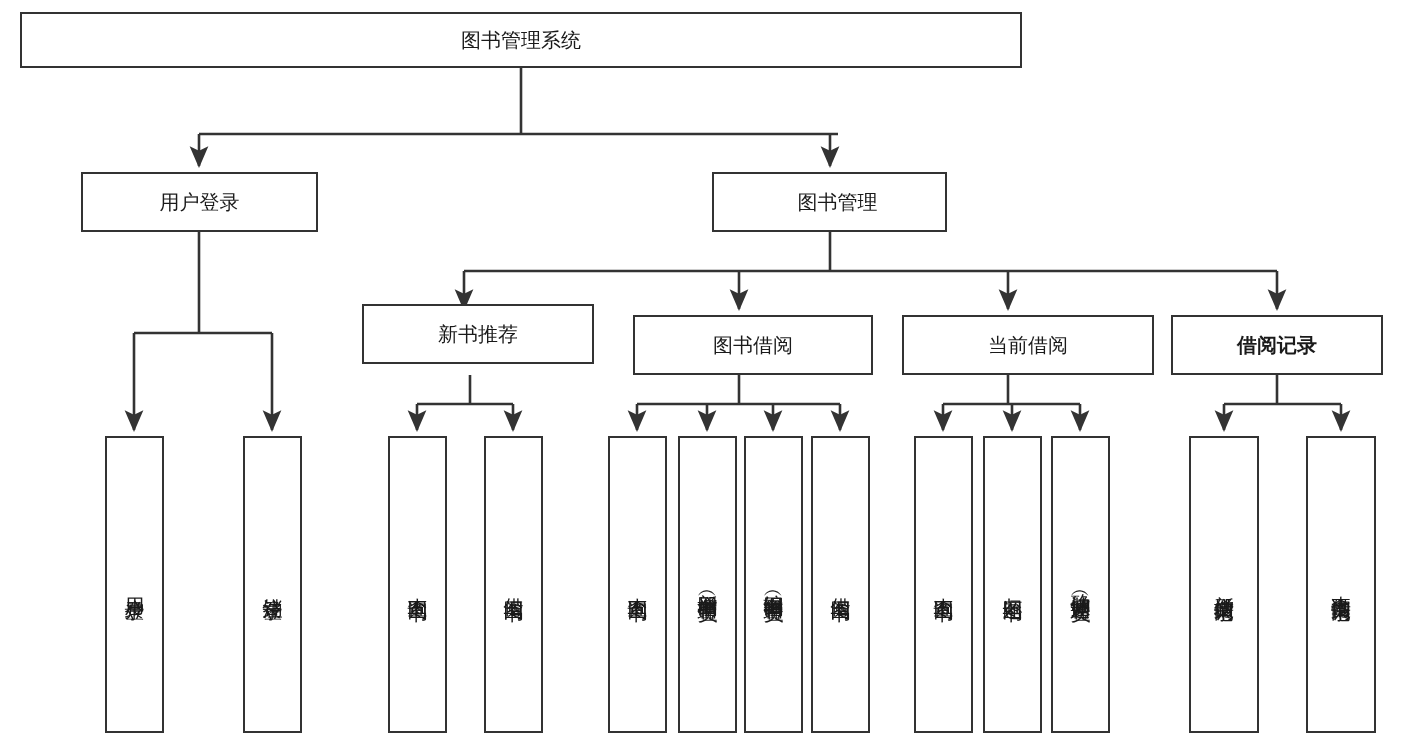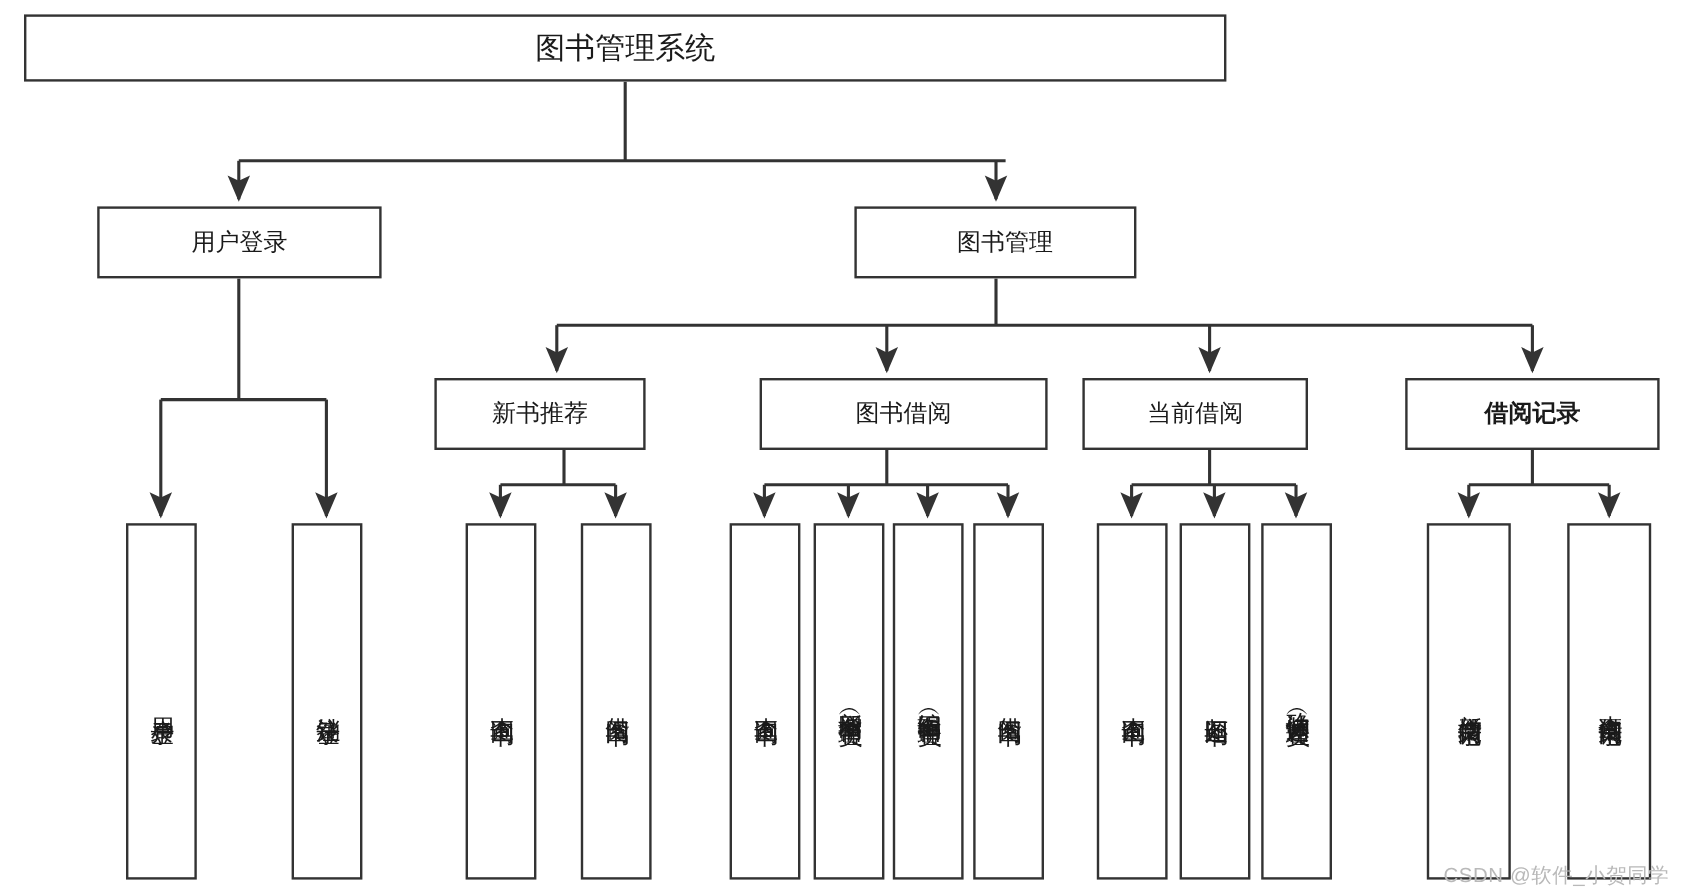--- a/index.html
+++ b/index.html
@@ -20,21 +20,21 @@
     align-items:center;
     justify-content:center;
     color:#1a1a1a;
   }
   .node .lbl{
     display:block;
     text-align:center;
     line-height:1.22;
     white-space:pre-line;
   }
-  .n-root{font-size:25px;}
+  .n-root{font-size:20px;}
   .n-l1{font-size:20px;}
   .n-l2{font-size:20px;}
   .n-leaf{font-size:20px;}
   .n-leaf .lbl{
     writing-mode:vertical-rl;
     text-orientation:upright;
     letter-spacing:1.5px;
     line-height:1.05;
     white-space:normal;
   }
@@ -108,27 +108,27 @@
     <span class="lbl">图书管理系统</span>
   </div>
 
   <div class="node n-l1" style="left:81px;top:172px;width:237px;height:60px;">
     <span class="lbl">用户登录</span>
   </div>
   <div class="node n-l1" style="left:712px;top:172px;width:235px;height:60px;padding-left:16px;">
     <span class="lbl">图书管理</span>
   </div>
 
-  <div class="node n-l2" style="left:362px;top:315px;width:176px;height:60px;">
+  <div class="node n-l2" style="left:362px;top:304px;width:232px;height:60px;">
     <span class="lbl">新书推荐</span>
   </div>
   <div class="node n-l2" style="left:633px;top:315px;width:240px;height:60px;">
     <span class="lbl">图书借阅</span>
   </div>
-  <div class="node n-l2" style="left:902px;top:315px;width:188px;height:60px;">
+  <div class="node n-l2" style="left:902px;top:315px;width:252px;height:60px;">
     <span class="lbl">当前借阅</span>
   </div>
   <div class="node n-l2" style="left:1171px;top:315px;width:212px;height:60px;font-weight:bold;">
     <span class="lbl">借阅记录</span>
   </div>
 
   <div class="node n-leaf" style="left:105px;top:436px;width:59px;height:297px;">
     <span class="lbl">用户登录</span>
   </div>
   <div class="node n-leaf" style="left:243px;top:436px;width:59px;height:297px;">
@@ -165,14 +165,13 @@
     <span class="lbl">确认归还（管理员）</span>
   </div>
 
   <div class="node n-leaf" style="left:1189px;top:436px;width:70px;height:297px;">
     <span class="lbl">新增借阅记录</span>
   </div>
   <div class="node n-leaf" style="left:1306px;top:436px;width:70px;height:297px;">
     <span class="lbl">查询借阅记录</span>
   </div>
 
-  <div class="watermark">CSDN @软件_小贺同学</div>
 </div>
 
 </body></html>

